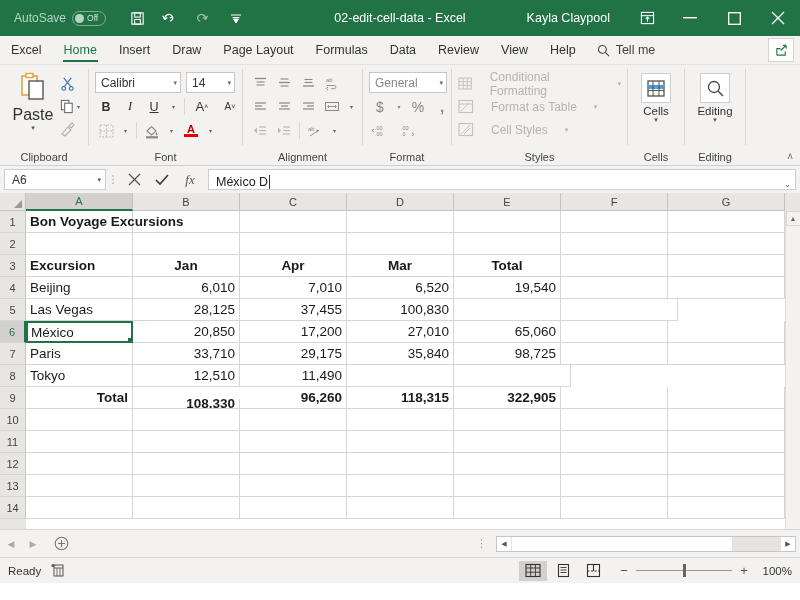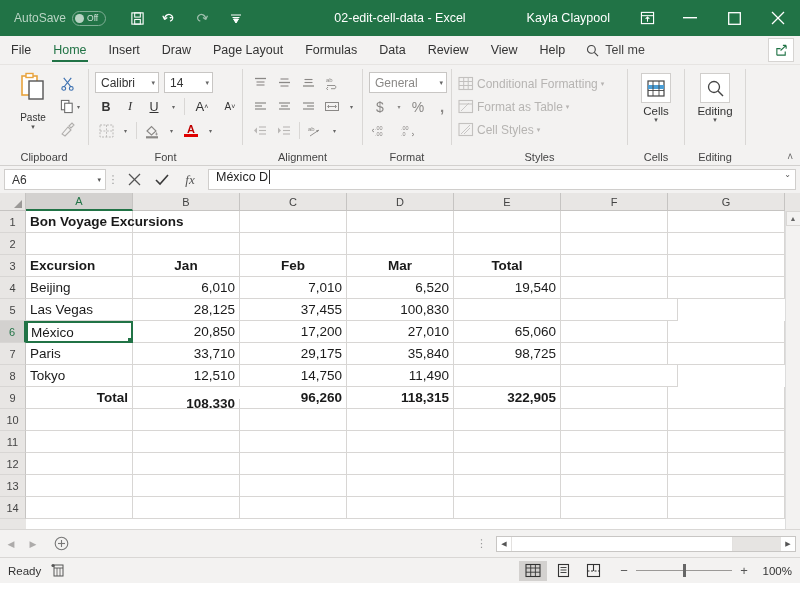--- a/index.html
+++ b/index.html
@@ -53,21 +53,21 @@
   .rgroup { display: flex; flex-direction: column; position: relative; padding: 3px 0 0 0; }
   .rgroup-body { flex: 1; display: flex; align-items: flex-start; padding: 2px 6px; }
   .rgroup-label {
     height: 16px; font-size: 11px; color: #444; text-align: center;
     display: flex; align-items: center; justify-content: center; position: relative;
   }
   .rgroup-sep { width: 1px; background: #d9d7d5; margin: 4px 0 20px 0; }
 
   
   .paste-big { width: 54px; display: flex; flex-direction: column; align-items: center; cursor: pointer; padding-top: 2px; }
-  .paste-label { font-size: 10px; color: #333; margin-top: 7px; text-align: right; }
+  .paste-label { font-size: 16px; color: #333; margin-top: 1px; text-align: right; }
   .clip-small { display: flex; flex-direction: column; gap: 3px; padding-top: 3px; }
   .clip-row { display: flex; align-items: center; gap: 2px; cursor: pointer; height: 20px; }
 
   
   .font-rows { display: flex; flex-direction: column; gap: 3px; padding-top: 2px; }
   .fr { display: flex; align-items: center; gap: 2px; }
   .combo {
     height: 21px; border: 1px solid #c8c6c4; background: #fff; display: flex;
     align-items: center; padding: 0 3px 0 5px; font-size: 12px; color: #333; cursor: pointer;
   }
@@ -81,42 +81,42 @@
   .vsep { width: 1px; height: 17px; background: #d9d7d5; margin: 0 2px; }
 
   
   .align-rows { display: flex; flex-direction: column; gap: 3px; padding-top: 2px; }
 
   
   .num-rows { display: flex; flex-direction: column; gap: 3px; padding-top: 2px; }
 
   
   .style-rows { display: flex; flex-direction: column; gap: 2px; padding-top: 3px; }
-  .style-row { display: flex; align-items: center; gap: 3px; font-size: 12px; color: #b6b4b2; cursor: pointer; height: 21px; }
+  .style-row { display: flex; align-items: center; gap: 17px; font-size: 12px; color: #b6b4b2; cursor: pointer; height: 21px; }
 
   
   .bigbtn { width: 54px; display: flex; flex-direction: column; align-items: center; cursor: pointer; padding-top: 3px; }
   .bigbtn .bx { width: 30px; height: 30px; border: 1px solid #d0cecc; background:#fff; display: flex; align-items: center; justify-content: center; }
   .bigbtn .bl { font-size: 11.5px; color: #333; margin-top: 2px; }
   .bigbtn .bc { font-size: 7px; color: #555; line-height: 6px; }
   .collapse-ribbon { position: absolute; right: 7px; bottom: 3px; font-size: 10px; color: #666; cursor: pointer; }
 
   
   .fbar { height: 27px; background: #f3f2f1; display: flex; align-items: center; padding: 0 4px; gap: 0; }
   .namebox {
     width: 102px; height: 21px; background: #fff; border: 1px solid #d0cecc;
     display: flex; align-items: center; padding: 0 4px 0 7px; font-size: 12px; color: #333; cursor: pointer;
   }
   .namebox .nv { flex: 1; }
   .fb-dots { width: 14px; text-align: center; color: #999; font-size: 11px; letter-spacing: 0; }
   .fb-icons { display: flex; align-items: center; gap: 0; }
   .fb-ic { width: 28px; height: 21px; display: flex; align-items: center; justify-content: center; cursor: pointer; font-size: 13px; color: #555; }
   .fb-input {
     flex: 1; height: 21px; background: #fff; border: 1px solid #d0cecc; margin-left: 4px;
-    display: flex; align-items: flex-start; padding: 0 14px 0 7px; font-size: 12.5px; color: #222; position: relative; cursor: text;
+    display: flex; align-items: flex-end; padding: 0 14px 0 7px; font-size: 12.5px; color: #222; position: relative; cursor: text;
   }
   .caret-bar { display:inline-block; width: 1px; height: 14px; background: #333; margin-left: 1px; }
   .fb-expand { position: absolute; right: 4px; font-size: 8px; color: #555; }
 
   
   .gridwrap { position: relative; height: 336px; background: #fff; display: flex; flex-direction: column; }
   .colhead { display: flex; height: 18px; background: #e8e6e4; font-size: 11px; color: #444; }
   .corner {
     width: 26px; min-width: 26px; background: #e8e6e4; border-right: 1px solid #c6c4c2;
     border-bottom: 1px solid #c6c4c2; position: relative; cursor: pointer;
@@ -256,21 +256,21 @@
     <span class="win-btn" title="Close">
       <svg width="14" height="14">
           <line x1="1" y1="1" x2="13" y2="13" stroke="#fff" stroke-width="1.3"></line>
           <line x1="13" y1="1" x2="1" y2="13" stroke="#fff" stroke-width="1.3"></line>
         </svg>
     </span>
   </div>
 </div>
 
 <div class="ribbon-tabs">
-  <div class="rtab file">File</div>
+  <div class="rtab file">Excel</div>
   <div class="rtab active">Home</div>
   <div class="rtab">Insert</div>
   <div class="rtab">Draw</div>
   <div class="rtab">Page Layout</div>
   <div class="rtab">Formulas</div>
   <div class="rtab">Data</div>
   <div class="rtab">Review</div>
   <div class="rtab">View</div>
   <div class="rtab">Help</div>
   <div class="tellme">
@@ -327,21 +327,21 @@
       </div>
     </div>
     <div class="rgroup-label">Clipboard</div>
   </div>
   <div class="rgroup-sep"></div>
 
   <div class="rgroup" style="width:153px">
     <div class="rgroup-body">
       <div class="font-rows">
         <div class="fr">
-          <div class="combo" style="width:64px">
+          <div class="combo" style="width:86px">
             <span class="cv">Calibri</span>
             <span class="carat">▾</span>
           </div>
           <div class="combo" style="width:49px;margin-left:3px">
             <span class="cv">14</span>
             <span class="carat">▾</span>
           </div>
         </div>
         <div class="fr">
           <span class="ibtn" style="font-weight:bold">B</span>
@@ -686,21 +686,21 @@
           <div class="gc" style="width: 107px; min-width: 107px;"></div>
           <div class="gc" style="width: 107px; min-width: 107px;"></div>
           <div class="gc" style="width: 107px; min-width: 107px;"></div>
           <div class="gc" style="width: 107px; min-width: 107px;"></div>
           <div class="gc" style="width: 107px; min-width: 107px;"></div>
           <div class="gc" style="width: 117px; min-width: 117px;"></div>
         </div>
         <div class="grow">
           <div class="gc b" style="width: 107px; min-width: 107px;">Excursion</div>
           <div class="gc c b" style="width: 107px; min-width: 107px;">Jan</div>
-          <div class="gc c b" style="width: 107px; min-width: 107px;">Feb</div>
+          <div class="gc c b" style="width: 107px; min-width: 107px;">Apr</div>
           <div class="gc c b" style="width: 107px; min-width: 107px;">Mar</div>
           <div class="gc c b" style="width: 107px; min-width: 107px;">Total</div>
           <div class="gc" style="width: 107px; min-width: 107px;"></div>
           <div class="gc" style="width: 117px; min-width: 117px;"></div>
         </div>
         <div class="grow">
           <div class="gc" style="width: 107px; min-width: 107px;">Beijing</div>
           <div class="gc r" style="width: 107px; min-width: 107px;">6,010</div>
           <div class="gc r" style="width: 107px; min-width: 107px;">7,010</div>
           <div class="gc r" style="width: 107px; min-width: 107px;">6,520</div>
@@ -730,21 +730,20 @@
           <div class="gc r" style="width: 107px; min-width: 107px;">33,710</div>
           <div class="gc r" style="width: 107px; min-width: 107px;">29,175</div>
           <div class="gc r" style="width: 107px; min-width: 107px;">35,840</div>
           <div class="gc r" style="width: 107px; min-width: 107px;">98,725</div>
           <div class="gc" style="width: 107px; min-width: 107px;"></div>
           <div class="gc" style="width: 117px; min-width: 117px;"></div>
         </div>
         <div class="grow">
           <div class="gc" style="width: 107px; min-width: 107px;">Tokyo</div>
           <div class="gc r" style="width: 107px; min-width: 107px;">12,510</div>
-          <div class="gc r" style="width: 107px; min-width: 107px;">14,750</div>
           <div class="gc r" style="width: 107px; min-width: 107px;">11,490</div>
           <div class="gc" style="width: 107px; min-width: 107px;"></div>
           <div class="gc" style="width: 117px; min-width: 117px;"></div>
         </div>
         <div class="grow">
           <div class="gc r b" style="width: 107px; min-width: 107px;">Total</div>
           <div class="gc r b" style="width: 107px; min-width: 107px; margin-top: 12px;">108,330</div>
           <div class="gc r b" style="width: 107px; min-width: 107px;">96,260</div>
           <div class="gc r b" style="width: 107px; min-width: 107px;">118,315</div>
           <div class="gc r b" style="width: 107px; min-width: 107px;">322,905</div>

